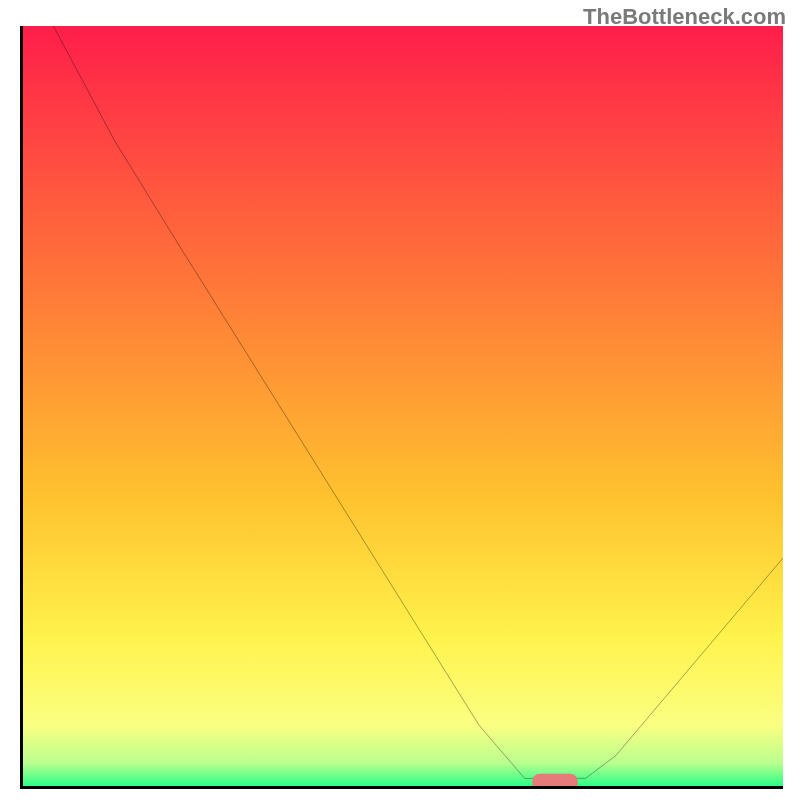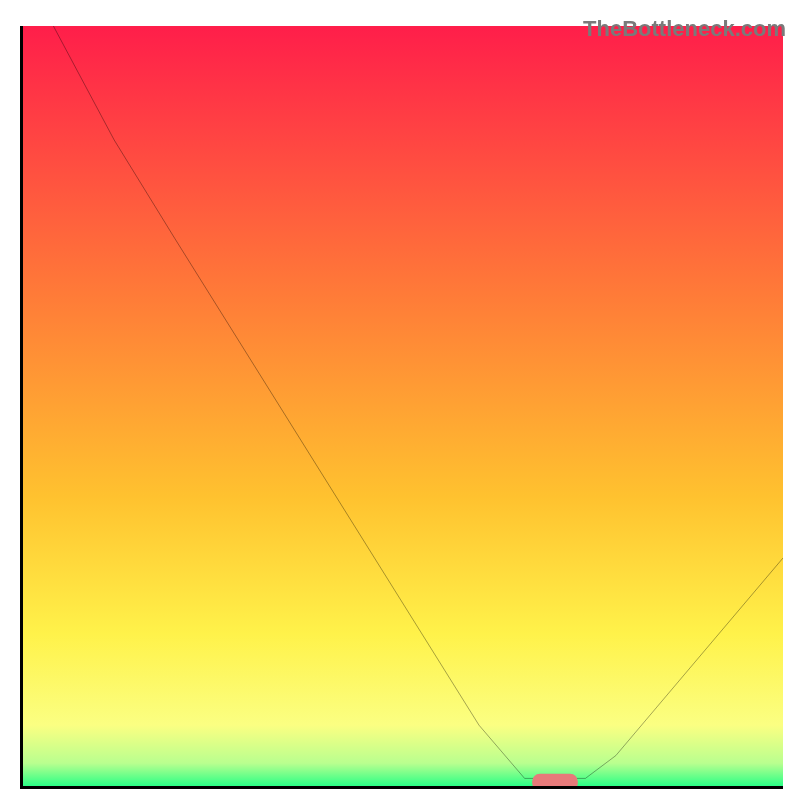--- a/index.html
+++ b/index.html
@@ -6,21 +6,21 @@
     margin: 0;
     padding: 0;
     width: 800px;
     height: 800px;
     background: #ffffff;
     font-family: Arial, Helvetica, sans-serif;
     position: relative;
   }
   .watermark {
     position: absolute;
-    top: 16px;
+    top: 4px;
     right: 14px;
     color: #7a7a7a;
     font-size: 22px;
     font-weight: 600;
     z-index: 10;
     text-align: center;
   }
   .plot-wrap {
     position: absolute;
     left: 20px;

